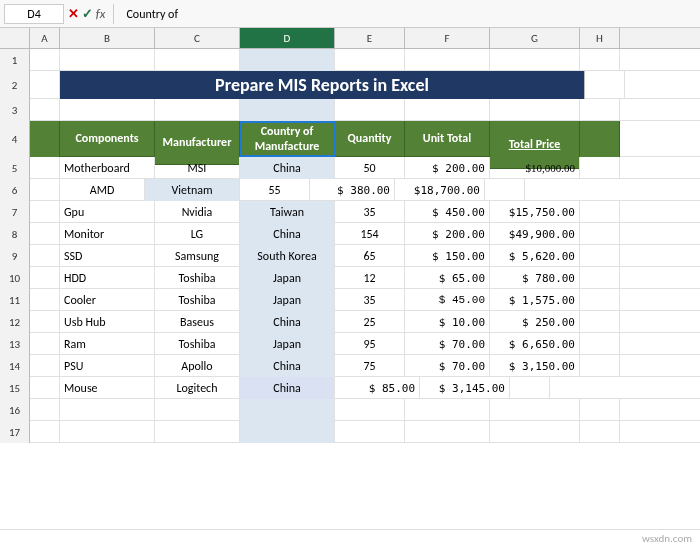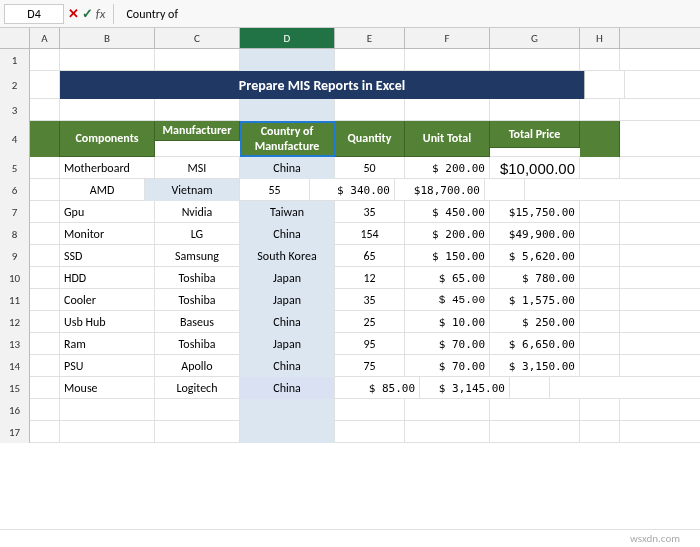--- a/index.html
+++ b/index.html
@@ -177,21 +177,21 @@
 
     .row-2 { height: 28px; }
 
     .empty-row { height: 22px; }
 
     
     .watermark-row {
       display: flex;
       justify-content: flex-end;
       align-items: center;
-      padding-right: 20px;
+      padding-right: 8px;
       background: white;
       font-size: 11px;
       color: #aaa;
       border-top: 1px solid #e0e0e0;
       height: 18px;
     }
   </style>
 </head>
 <body>
 
@@ -234,21 +234,21 @@
         <div class="cell col-d"></div>
         <div class="cell col-e"></div>
         <div class="cell col-f"></div>
         <div class="cell col-g"></div>
         <div class="cell col-h"></div>
       </div>
 
       <div class="grid-row row-2">
         <div class="row-num" style="height:28px;">2</div>
         <div class="cell col-a" style="height:28px;"></div>
-        <div class="cell col-b col-c col-d col-e col-f col-g title-cell" style="width:525px;min-width:525px;height:28px;background:#1f3864;color:white;font-weight:bold;font-size:14px;justify-content:center;border-right:1px solid #bbb;">
+        <div class="cell col-b col-c col-d col-e col-f col-g title-cell" style="width:525px;min-width:525px;height:28px;background:#1f3864;color:white;font-weight:bold;font-size:18px;justify-content:center;border-right:1px solid #bbb;">
           <span>Prepare MIS Reports in Excel</span>
         </div>
         <div class="cell col-h" style="height:28px;"></div>
       </div>
 
       <div class="grid-row empty-row">
         <div class="row-num">3</div>
         <div class="cell col-a"></div>
         <div class="cell col-b"></div>
         <div class="cell col-c"></div>
@@ -258,58 +258,58 @@
         <div class="cell col-g"></div>
         <div class="cell col-h"></div>
       </div>
 
       <div class="grid-row" style="height:36px;">
         <div class="row-num" style="height:36px;">4</div>
         <div class="cell col-a" style="height:36px;background:#538135;border-right:1px solid #3e6327;"></div>
         <div class="cell col-b header-cell" style="height:36px;">
           <span>Components</span>
         </div>
-        <div class="cell col-c header-cell" style="height:20px;">
+        <div class="cell col-c header-cell" style="height:44px;">
           <span>Manufacturer</span>
         </div>
         <div class="cell col-d header-cell cell-selected" style="height:36px;outline:2px solid #1f7ad4;outline-offset:-2px;">
           <span>Country of</span>
           <span>Manufacture</span>
         </div>
         <div class="cell col-e header-cell" style="height:36px;">
           <span>Quantity</span>
         </div>
         <div class="cell col-f header-cell" style="height:36px;">
           <span>Unit Total</span>
         </div>
-        <div class="cell col-g header-cell" style="height:27px;">
+        <div class="cell col-g header-cell" style="height:48px;text-decoration:underline;">
           <span>Total Price</span>
         </div>
         <div class="cell col-h" style="height:36px;background:#538135;border-right:1px solid #3e6327;"></div>
       </div>
 
       <div id="data-rows-container">
           <div class="grid-row" style="height: 22px;">
       <div class="row-num">5</div>
       <div class="cell col-a"></div>
       <div class="cell col-b">Motherboard</div>
       <div class="cell col-c cell-center">MSI</div>
       <div class="cell col-d cell-center" style="background:#dce6f1;">China</div>
       <div class="cell col-e cell-center">50</div>
       <div class="cell col-f cell-right" style="font-family:monospace;font-size:11px;">$  200.00</div>
-      <div class="cell col-g cell-right" style="font-family:Liberation Sans, sans-serif;font-size:15px;">$10,000.00</div>
+      <div class="cell col-g cell-right" style="font-family:Liberation Serif, serif;font-size:11px;">$10,000.00</div>
       <div class="cell col-h"></div>
     </div>
           <div class="grid-row" style="height: 22px;">
       <div class="row-num">6</div>
       <div class="cell col-a"></div>
       <div class="cell col-c cell-center">AMD</div>
       <div class="cell col-d cell-center" style="background:#dce6f1;">Vietnam</div>
       <div class="cell col-e cell-center">55</div>
-      <div class="cell col-f cell-right" style="font-family:monospace;font-size:11px;">$  340.00</div>
+      <div class="cell col-f cell-right" style="font-family:monospace;font-size:11px;">$  380.00</div>
       <div class="cell col-g cell-right" style="font-family:monospace;font-size:11px;">$18,700.00</div>
       <div class="cell col-h"></div>
     </div>
           <div class="grid-row" style="height: 22px;">
       <div class="row-num">7</div>
       <div class="cell col-a"></div>
       <div class="cell col-b">Gpu</div>
       <div class="cell col-c cell-center">Nvidia</div>
       <div class="cell col-d cell-center" style="background:#dce6f1;">Taiwan</div>
       <div class="cell col-e cell-center">35</div>

